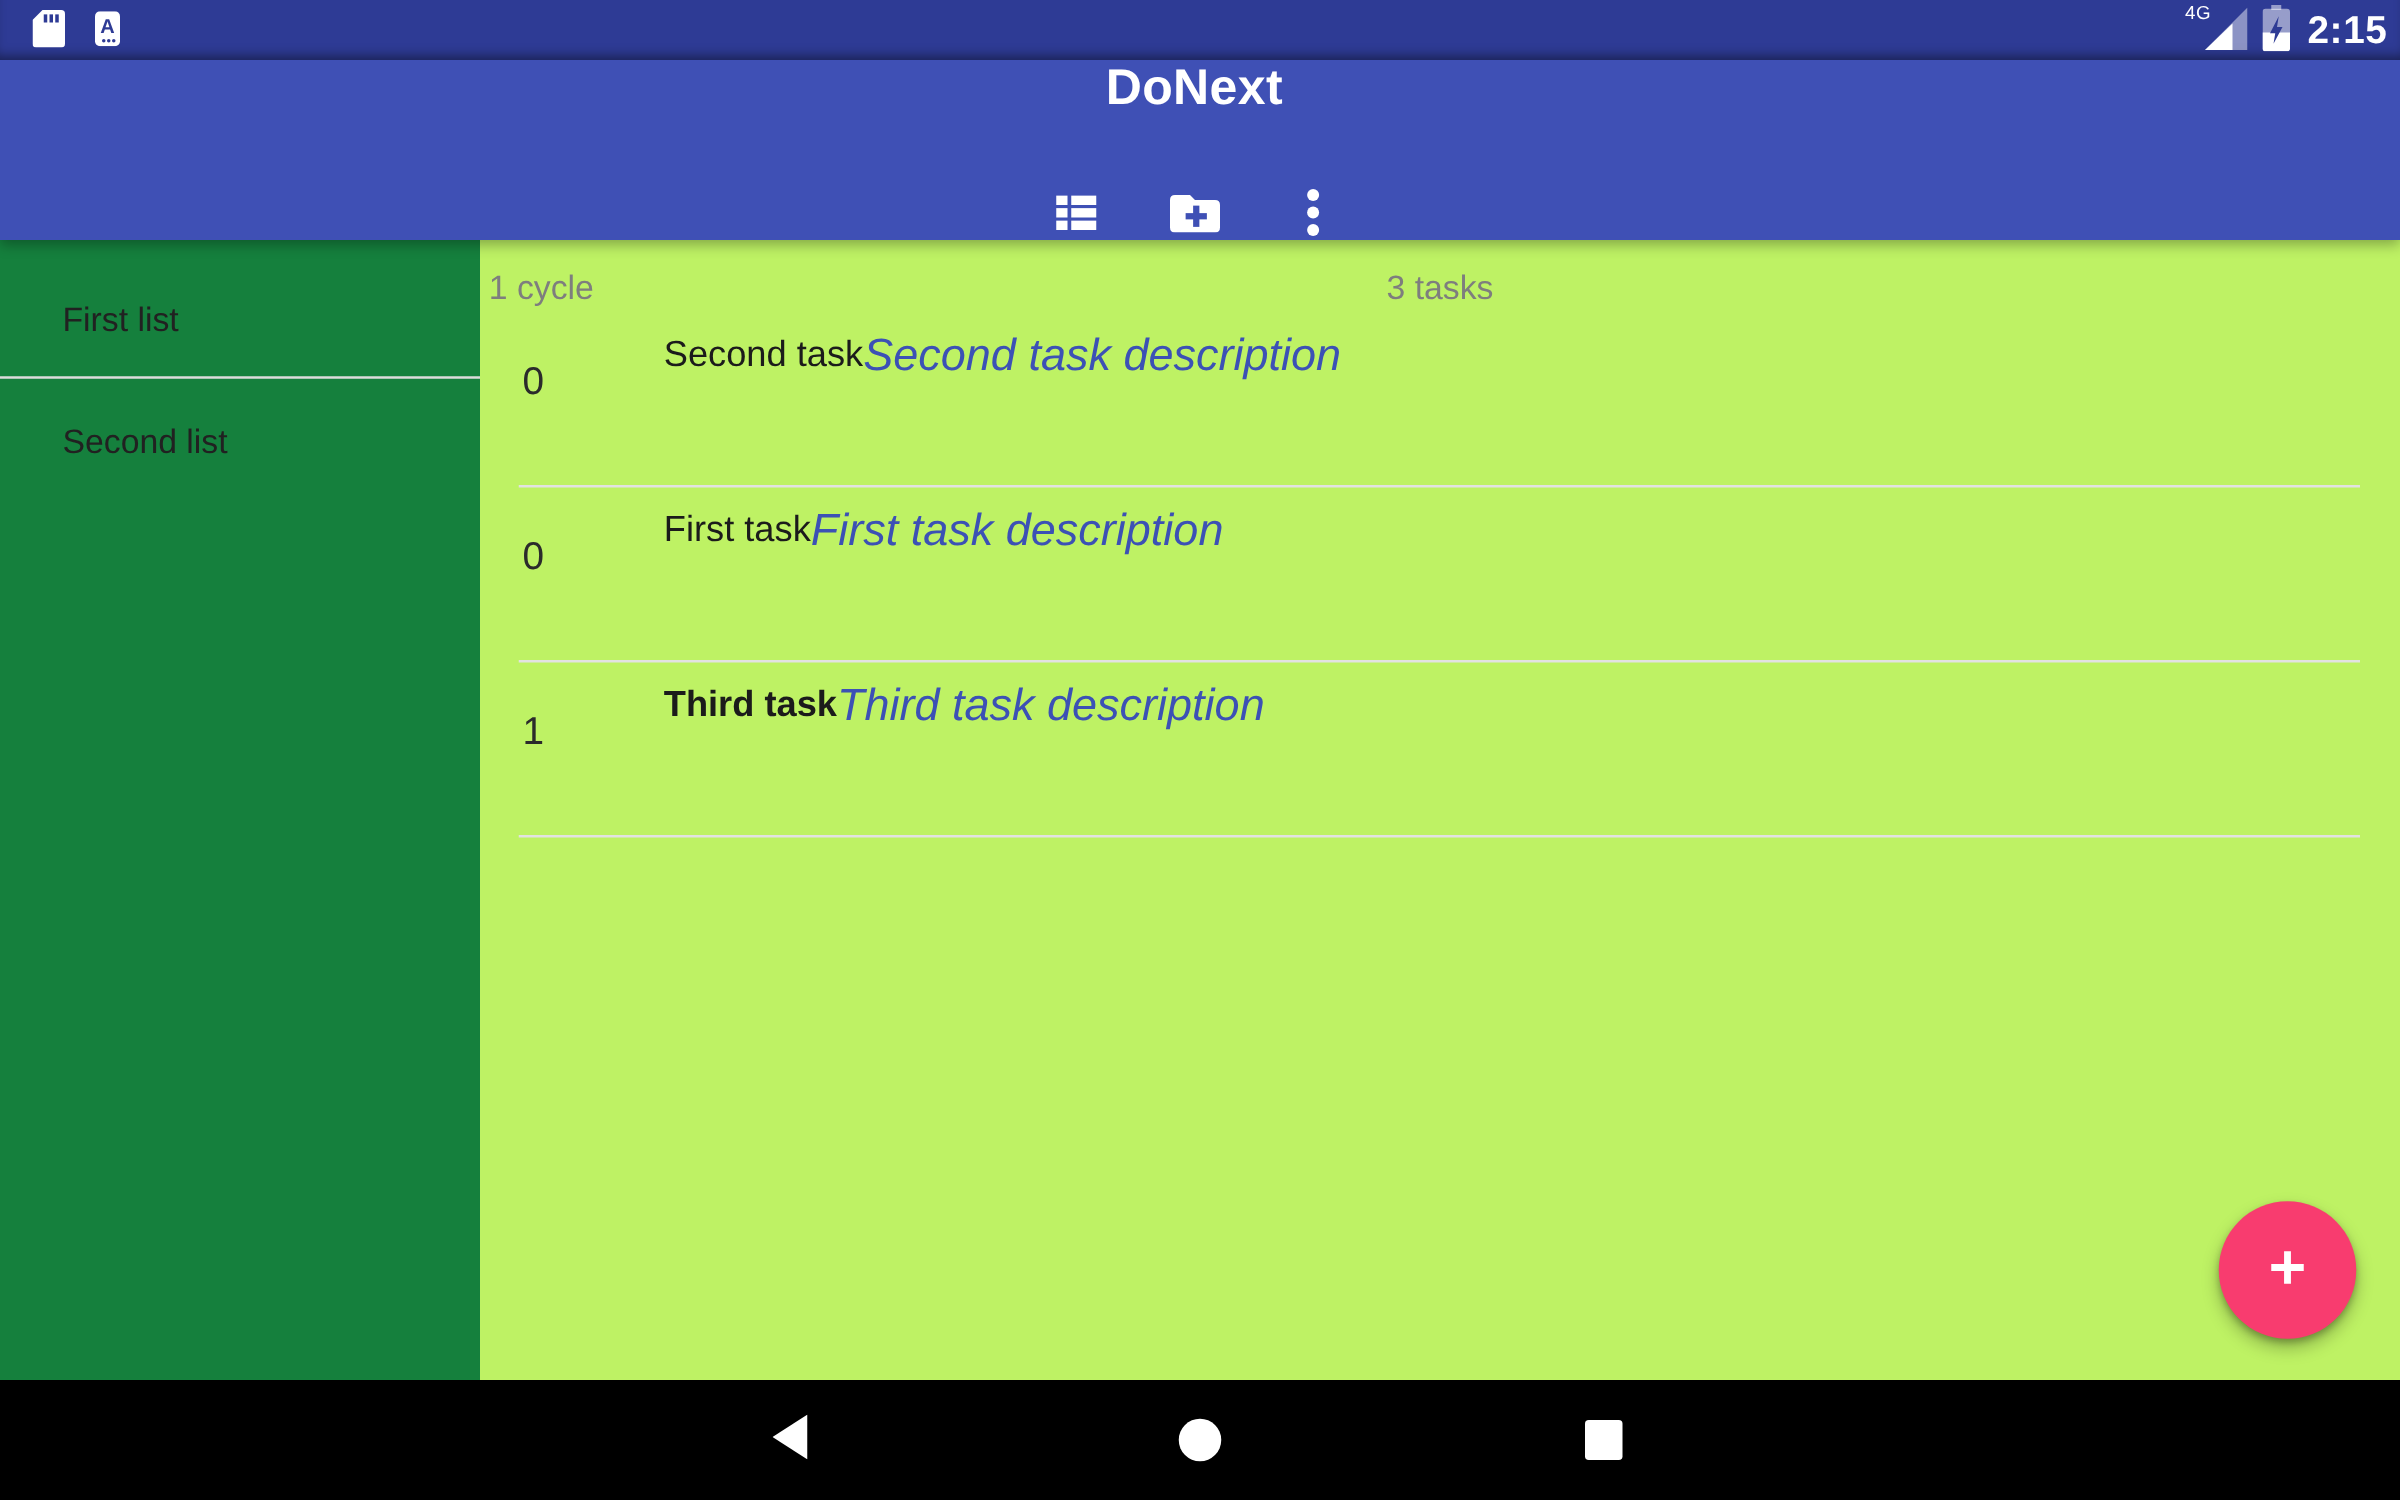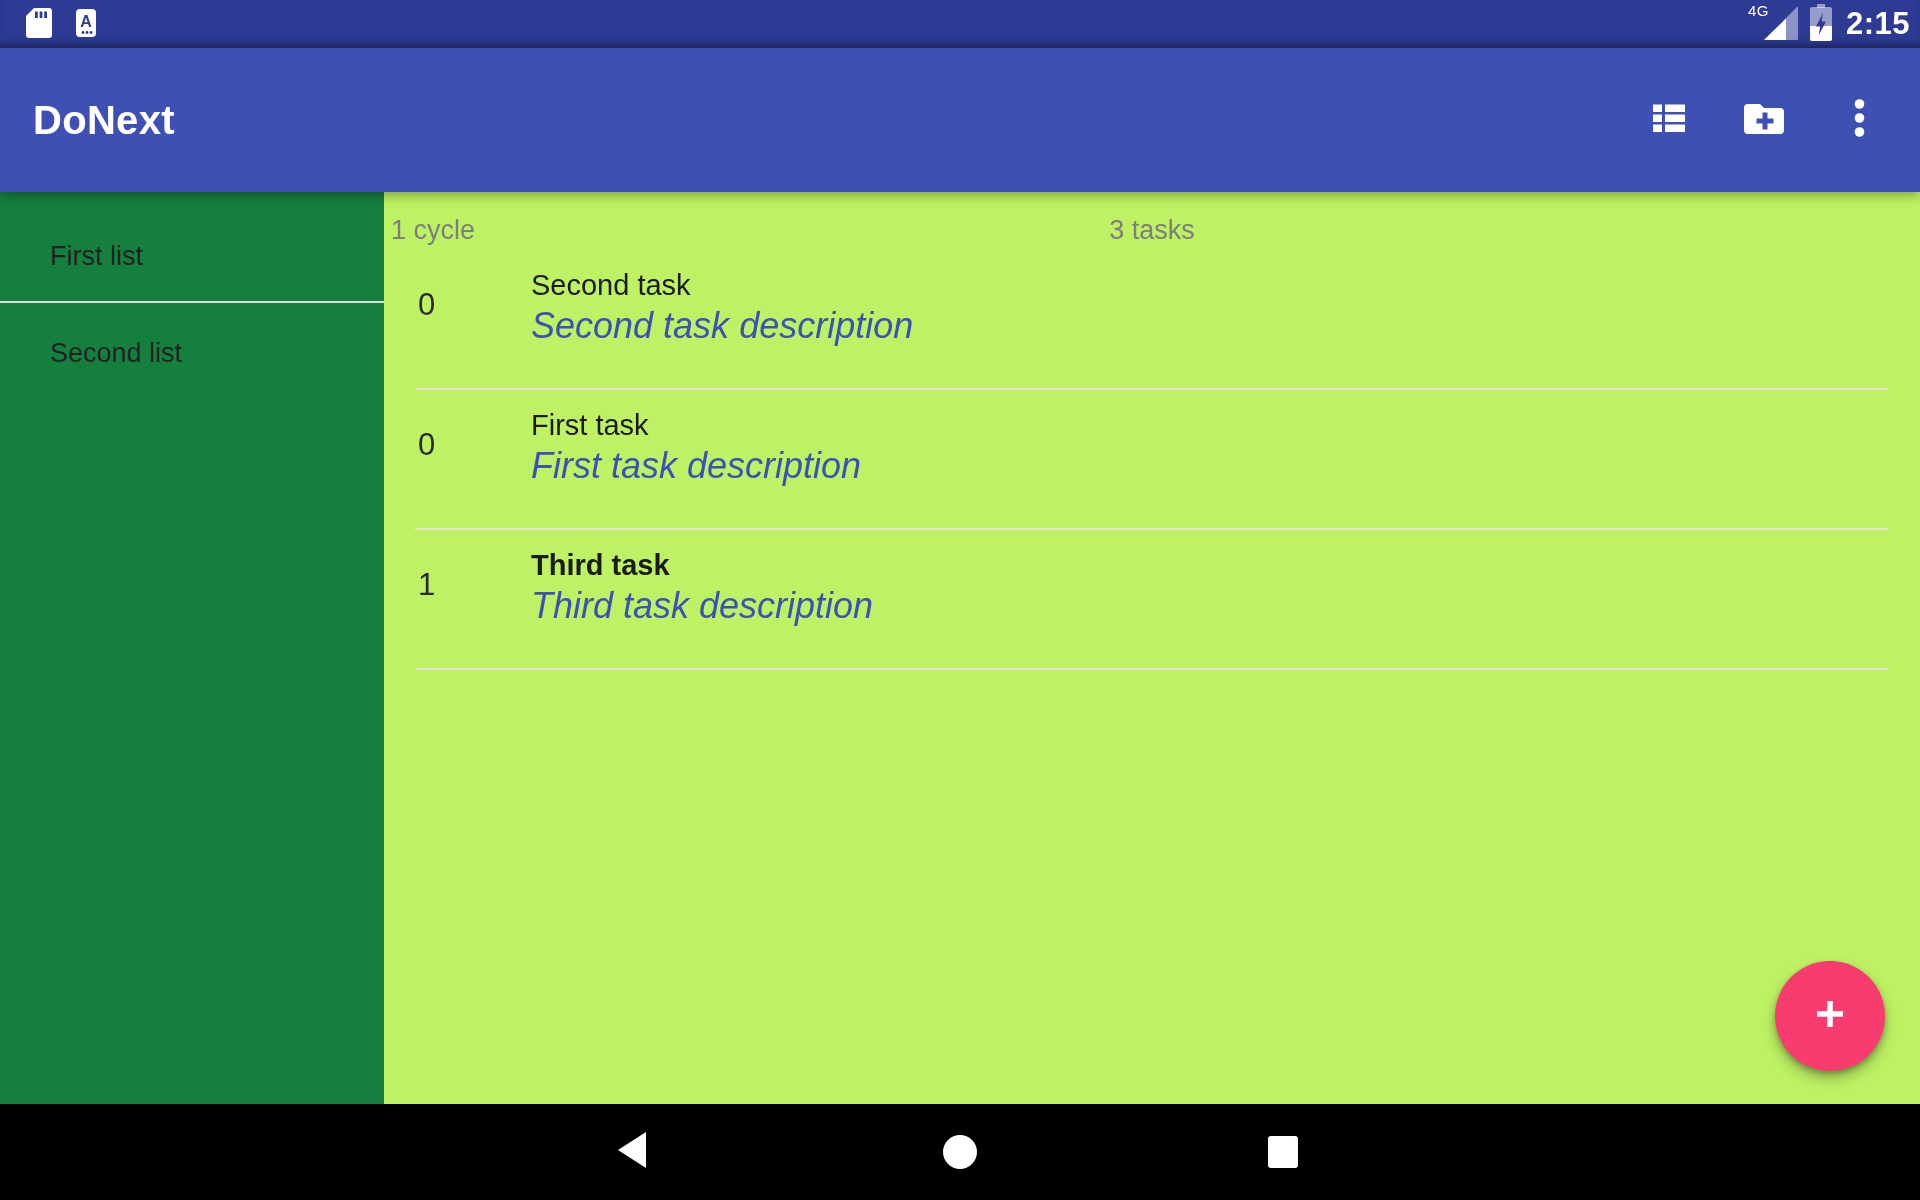--- a/index.html
+++ b/index.html
@@ -19,21 +19,21 @@
   .network-wrap svg { position:absolute; right:0; bottom:2px; }
   .battery-wrap { width:22px; height:40px; position:relative; }
   .battery-wrap svg { position:absolute; bottom:1px; left:0; }
   .clock { color:#fff; font-size:31px; font-weight:700; letter-spacing:0.5px;
            line-height:36px; padding-left:2px; }
 
   
   .app-bar { height:144px; background:#3F50B5; position:relative; z-index:20;
              display:flex; align-items:center; justify-content:space-between;
              padding:0 42px 0 33px;
-             box-shadow:0 4px 10px rgba(0,0,0,0.30); }
+             box-shadow:0 4px 10px rgba(0,0,0,0.30);flex-direction:column; }
   .app-title { color:#fff; font-size:40px; font-weight:700; letter-spacing:0.3px; }
   .app-actions { display:flex; align-items:center; gap:57px; }
   .action-btn { width:38px; height:40px; display:flex; align-items:center;
                 justify-content:center; cursor:pointer; }
 
   
   .main { display:flex; height:912px; position:relative; background:#fff; }
 
   .sidebar { width:384px; background:#15803d; flex-shrink:0; }
   .sidebar-item { display:flex; align-items:center; padding-left:50px;
@@ -46,21 +46,21 @@
   .cycle-count { padding-left:7px; padding-bottom:4px; font-size:27px; color:#7E7E7E; }
   .task-count { position:absolute; left:50%; bottom:4px; transform:translateX(-50%);
                 font-size:27px; color:#7E7E7E; }
 
   .task-row { height:140px; padding:14px 32px 0 34px; display:flex; position:relative;
               cursor:pointer; }
   .task-row::after { content:""; position:absolute; left:31px; right:32px; bottom:0;
                      height:2px; background:#E2E2E2; }
   .task-num { width:113px; height:82px; display:flex; align-items:center;
               font-size:31px; color:#2B2B2B; }
-  .task-texts { display:flex; flex-direction:column; justify-content:center;
+  .task-texts { display:flex; flex-direction:row; justify-content:center;
                 height:82px; }
   .task-title { font-size:29px; color:#1B1B1B; line-height:41px; }
   .task-title.bold { font-weight:700; }
   .task-desc { font-size:36px; color:#3C51B5; line-height:40px;font-style:italic; }
 
   .fab { position:absolute; right:35px; bottom:33px; width:110px; height:110px;
          border-radius:50%; background:#F83C6F; display:flex; align-items:center;
          justify-content:center; cursor:pointer;
          box-shadow:0 7px 14px rgba(0,0,0,0.28), 0 3px 5px rgba(0,0,0,0.22); }
 

